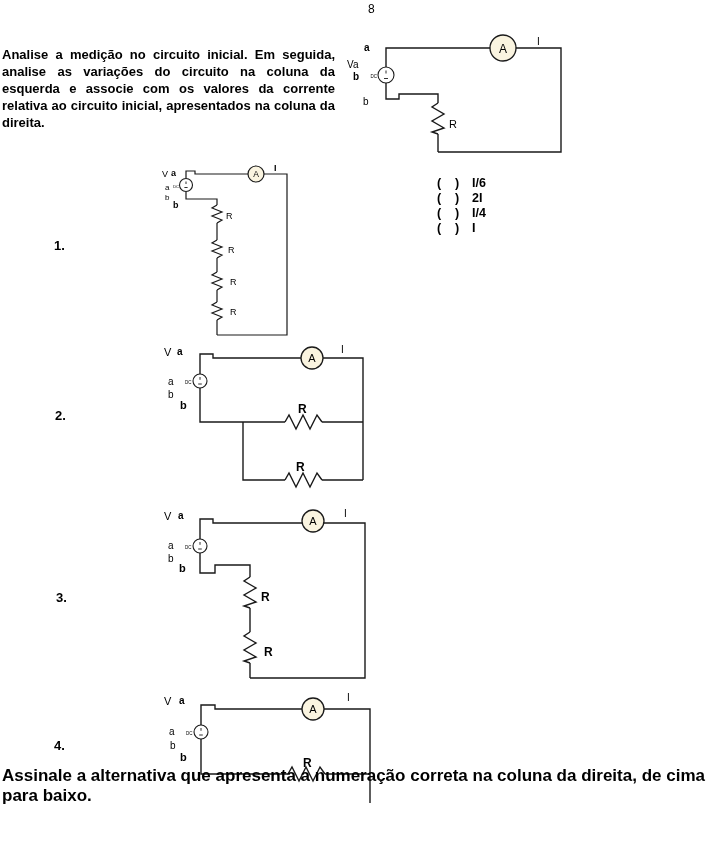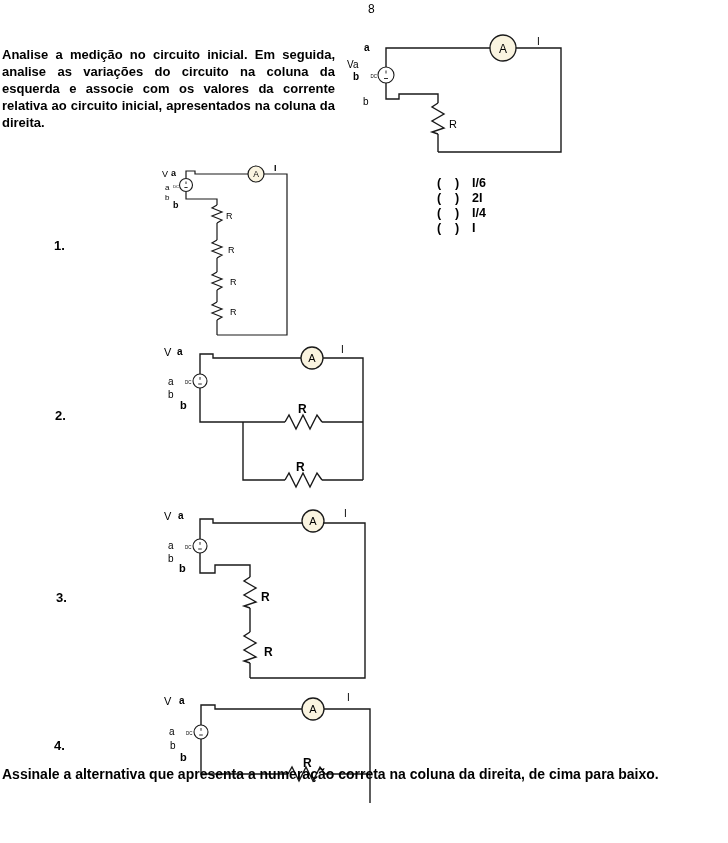--- a/index.html
+++ b/index.html
@@ -14,21 +14,21 @@
     left:2px; top:46px; width:333px;
     font-size:13px; font-weight:bold; line-height:17px;
     text-align:justify;
   }
   .legend {
     left:648px; top:84px; width:80px;
     font-size:8px; line-height:11px; text-align:center; white-space:nowrap;
   }
   .footer {
     left:2px; top:766px; width:724px;
-    font-size:14px; font-weight:bold;
+    font-size:17px; font-weight:bold;
   }
   .item-num { font-size:13px; font-weight:bold; }
   .options { left:437px; top:176px; font-size:12.5px; font-weight:bold; }
   .opt-row { display:flex; align-items:baseline; height:15px; }
   .opt-row .br-open  { width:18px; }
   .opt-row .br-close { width:17px; }
   svg { position:absolute; overflow:visible; }
   svg text { font-family:"Liberation Sans", sans-serif; fill:#000; }
   .wire { fill:none; stroke:#1a1a1a; stroke-width:1.4; }
   .wire-thin { fill:none; stroke:#1a1a1a; stroke-width:1.2; }

